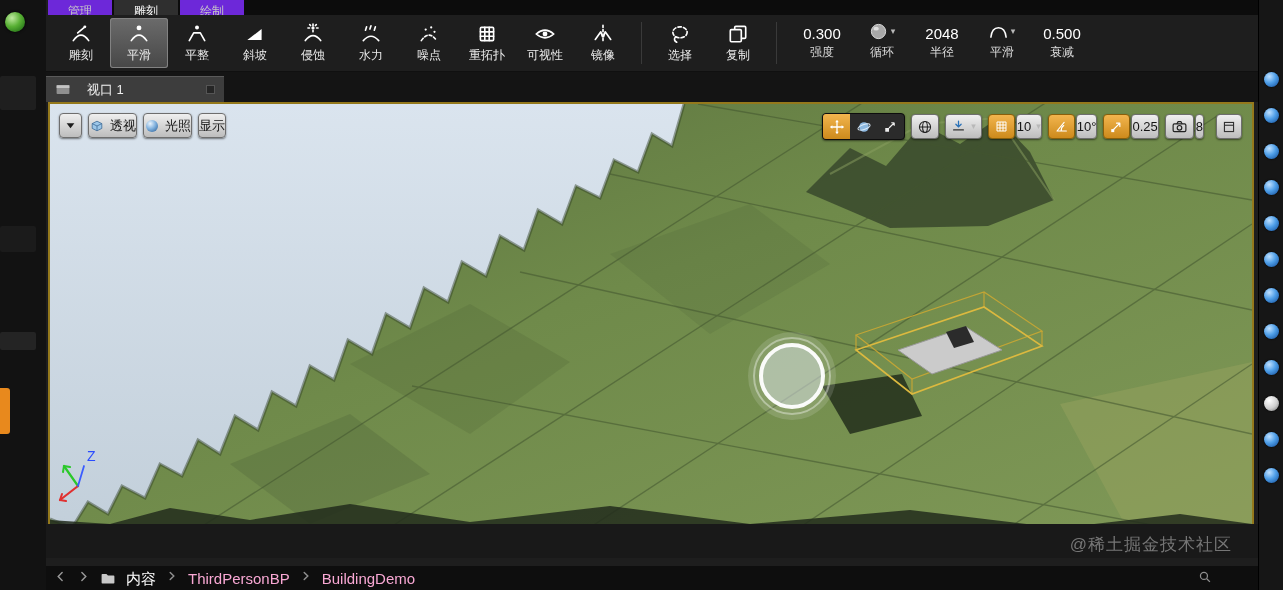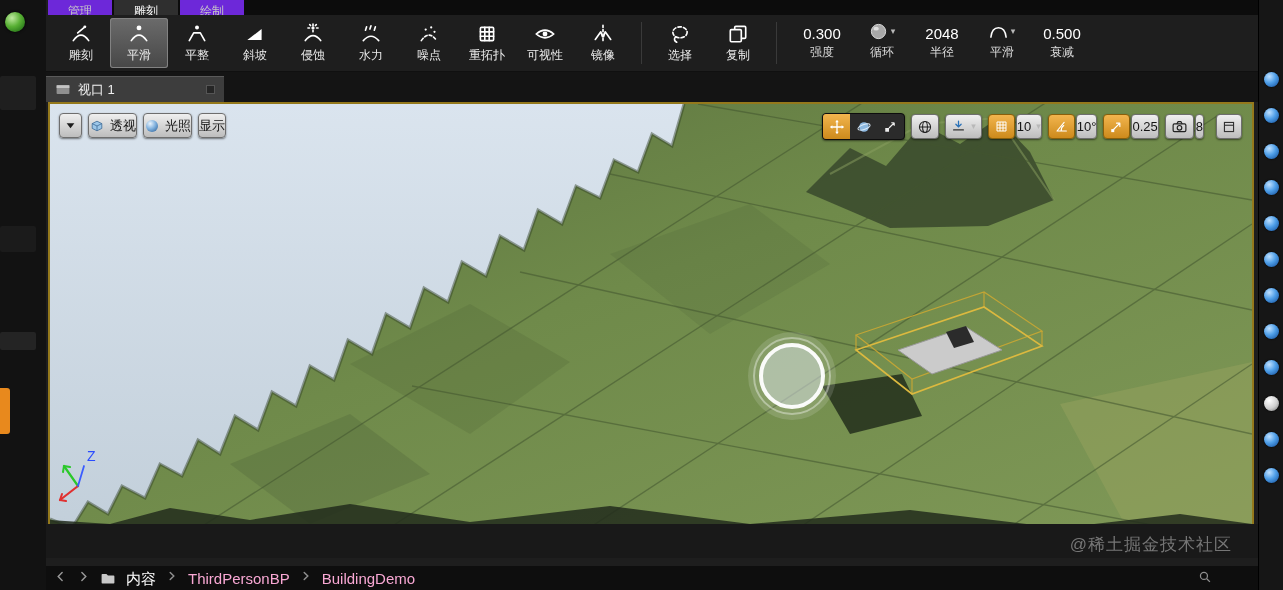--- a/index.html
+++ b/index.html
@@ -37,21 +37,21 @@
   .tsep{width:1px;height:42px;background:#3a3a3a;margin:0 9px;}
   .settings{display:flex;align-items:flex-end;gap:16px;margin-left:14px;padding-bottom:4px;}
   .setting{display:flex;flex-direction:column;align-items:center;gap:2px;min-width:44px;}
   .set-val{font-size:15px;color:#fff;}
   .set-lab{font-size:12px;color:#dcdcdc;}
   .set-ico-row{display:flex;align-items:center;gap:3px;height:20px;}
   .caret{color:#b8b8b8;font-size:9px;line-height:1;}
   
   .vp-tabrow{position:absolute;top:72px;left:0;right:0;height:30px;background:#141414;display:flex;align-items:flex-end;}
   .vp-tab{height:26px;width:178px;background:#3d3d3d;border-top:1px solid #5a5a5a;display:flex;align-items:center;
-      gap:7px;padding:0 9px;box-sizing:border-box;color:#efefef;font-size:13px;}
+      gap:16px;padding:0 9px;box-sizing:border-box;color:#efefef;font-size:13px;}
   .vp-tab-close{width:7px;height:7px;background:#262626;border:1px solid #555;margin-left:auto;}
   
   .viewport{position:absolute;top:102px;left:2px;right:4px;bottom:54px;border:2px solid #94791c;background:#cfdae4;}
   .viewport svg.scene{position:absolute;inset:0;width:100%;height:100%;}
   .vp-tb{position:absolute;top:9px;display:flex;align-items:center;gap:6px;}
   .vp-tb.left{left:9px;}
   .vp-tb.right{right:10px;}
   .vbtn{height:25px;border-radius:4px;background:linear-gradient(#efefef,#bdbdbd);border:1px solid #6e6e6e;
       color:#141414;font-size:13px;display:flex;align-items:center;gap:5px;padding:0 0;box-shadow:0 1px 2px rgba(0,0,0,.5);box-sizing:border-box;}
   .vbtn.iconly{padding:0 5px;justify-content:center;}

